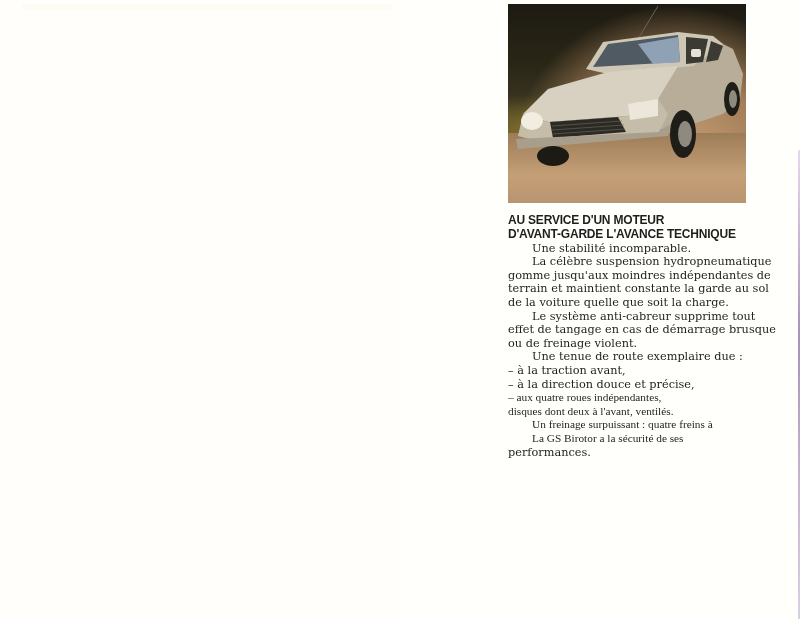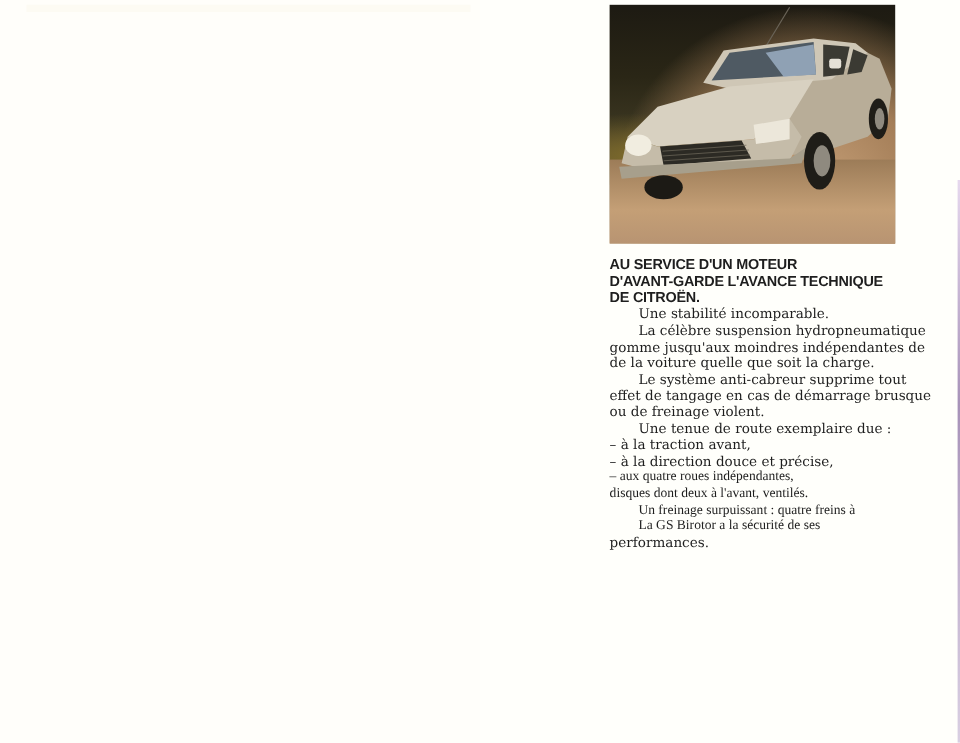--- a/index.html
+++ b/index.html
@@ -144,25 +144,25 @@
     <ellipse cx="224" cy="95" rx="8" ry="17" fill="#1f1d18"></ellipse>
     <ellipse cx="225" cy="95" rx="4" ry="9" fill="#8f8a7f"></ellipse>
     <ellipse cx="45" cy="152" rx="16" ry="10" fill="#1c1a15"></ellipse>
   </svg>
 </div>
 
 <div class="copy">
   <h2 class="heading">
     <span>AU SERVICE D'UN MOTEUR</span>
     <span>D'AVANT-GARDE L'AVANCE TECHNIQUE</span>
-    <span>DE CITROËN.</span>
   </h2>
   <p class="para indent">Une stabilité incomparable.</p>
   <p class="para indent">La célèbre suspension hydropneumatique</p>
   <p class="para">gomme jusqu'aux moindres indépendantes de</p>
+  <p class="para">terrain et maintient constante la garde au sol</p>
   <p class="para">de la voiture quelle que soit la charge.</p>
   <p class="para indent">Le système anti-cabreur supprime tout</p>
   <p class="para">effet de tangage en cas de démarrage brusque</p>
   <p class="para">ou de freinage violent.</p>
   <p class="para indent">Une tenue de route exemplaire due :</p>
   <p class="para">– à la traction avant,</p>
   <p class="para">– à la direction douce et précise,</p>
   <p class="para sans">– aux quatre roues indépendantes,</p>
   <p class="para sans">disques dont deux à l'avant, ventilés.</p>
   <p class="para indent sans">Un freinage surpuissant : quatre freins à</p>

